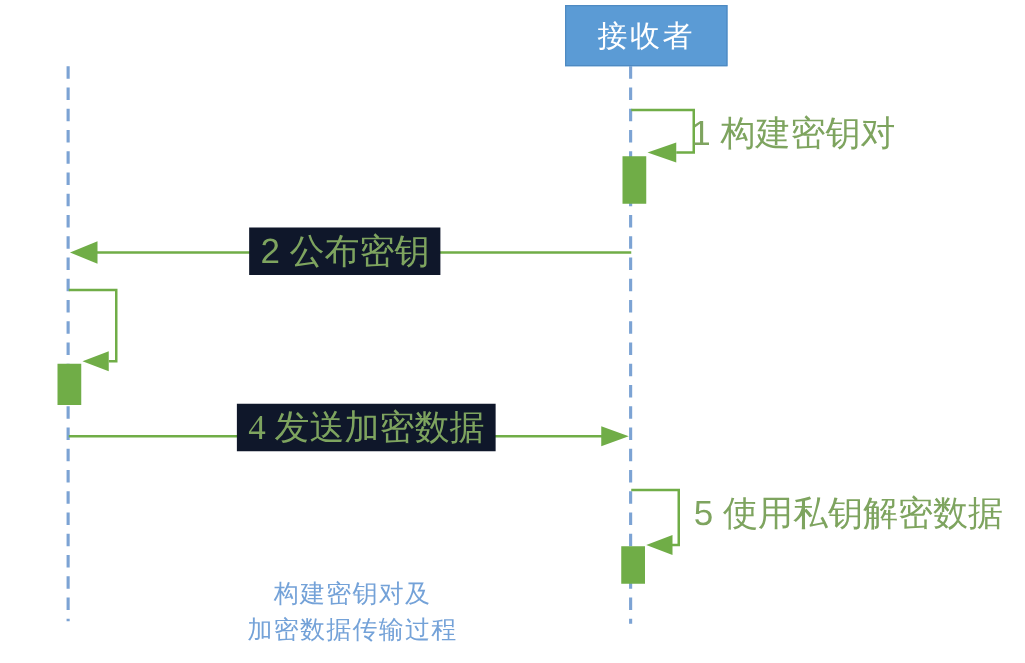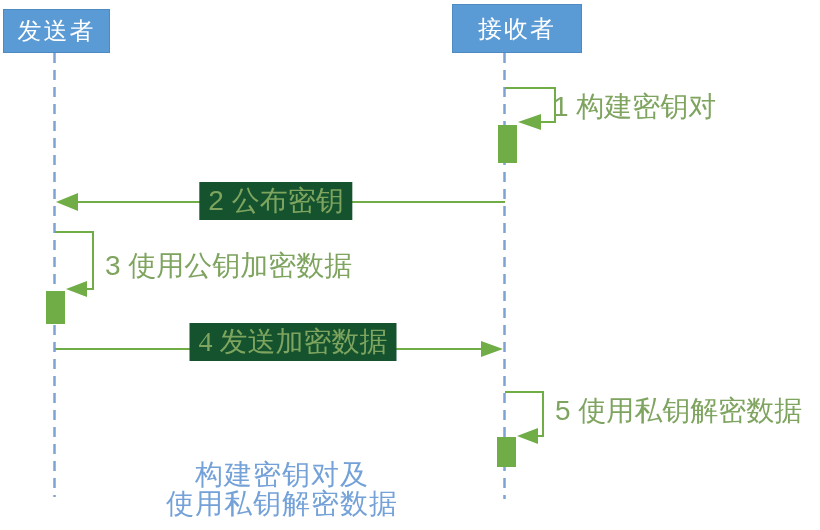--- a/index.html
+++ b/index.html
@@ -28,27 +28,27 @@
   .actor-receiver { left: 452px; top: 4px; width: 130px; height: 49px; }
   .msg {
     position: absolute;
     color: #7EA45F;
     font-size: 28px;
     white-space: nowrap;
     transform: translateY(-50%);
   }
   .msg-on-line {
     transform: translate(-50%, -50%);
-    background: #14532d;
+    background: #0f172a;
     padding: 0 9px;
   }
   .caption {
     position: absolute;
     color: #74A2D8;
-    font-size: 28px;
+    font-size: 20px;
     white-space: nowrap;
     transform: translate(-50%, -50%);
     letter-spacing: 1px;
   }
 </style>
 </head>
 <body>
 
 <div class="canvas">
 
@@ -70,29 +70,25 @@
     <path d="M55,232 H93 V289 H87" fill="none" stroke="#70AD47" stroke-width="2"></path>
     <polygon points="66,289 87,281 87,297" fill="#70AD47"></polygon>
 
     <line x1="55" y1="349" x2="482" y2="349" stroke="#70AD47" stroke-width="2"></line>
     <polygon points="503,349 481,341 481,357" fill="#70AD47"></polygon>
 
     <path d="M505,392 H543 V436 H537" fill="none" stroke="#70AD47" stroke-width="2"></path>
     <polygon points="517,436 538,428 538,444" fill="#70AD47"></polygon>
   </svg>
 
-  <div class="actor actor-sender">
-    <span>发送者</span>
-  </div>
   <div class="actor actor-receiver">
     <span>接收者</span>
   </div>
 
   <div class="msg" style="left:553px; top:107px;">1 构建密钥对</div>
   <div class="msg msg-on-line" style="left:276px; top:201px;">2 公布密钥</div>
-  <div class="msg" style="left:105px; top:266px;">3 使用公钥加密数据</div>
   <div class="msg msg-on-line" style="left:293px; top:342px;font-family:Liberation Serif, serif;">4 发送加密数据</div>
   <div class="msg" style="left:555px; top:411px;">5 使用私钥解密数据</div>
 
   <div class="caption" style="left:282px; top:475px;">构建密钥对及</div>
-  <div class="caption" style="left:282px; top:504px;">使用私钥解密数据</div>
+  <div class="caption" style="left:282px; top:504px;">加密数据传输过程</div>
 
 </div>
 
 </body></html>

